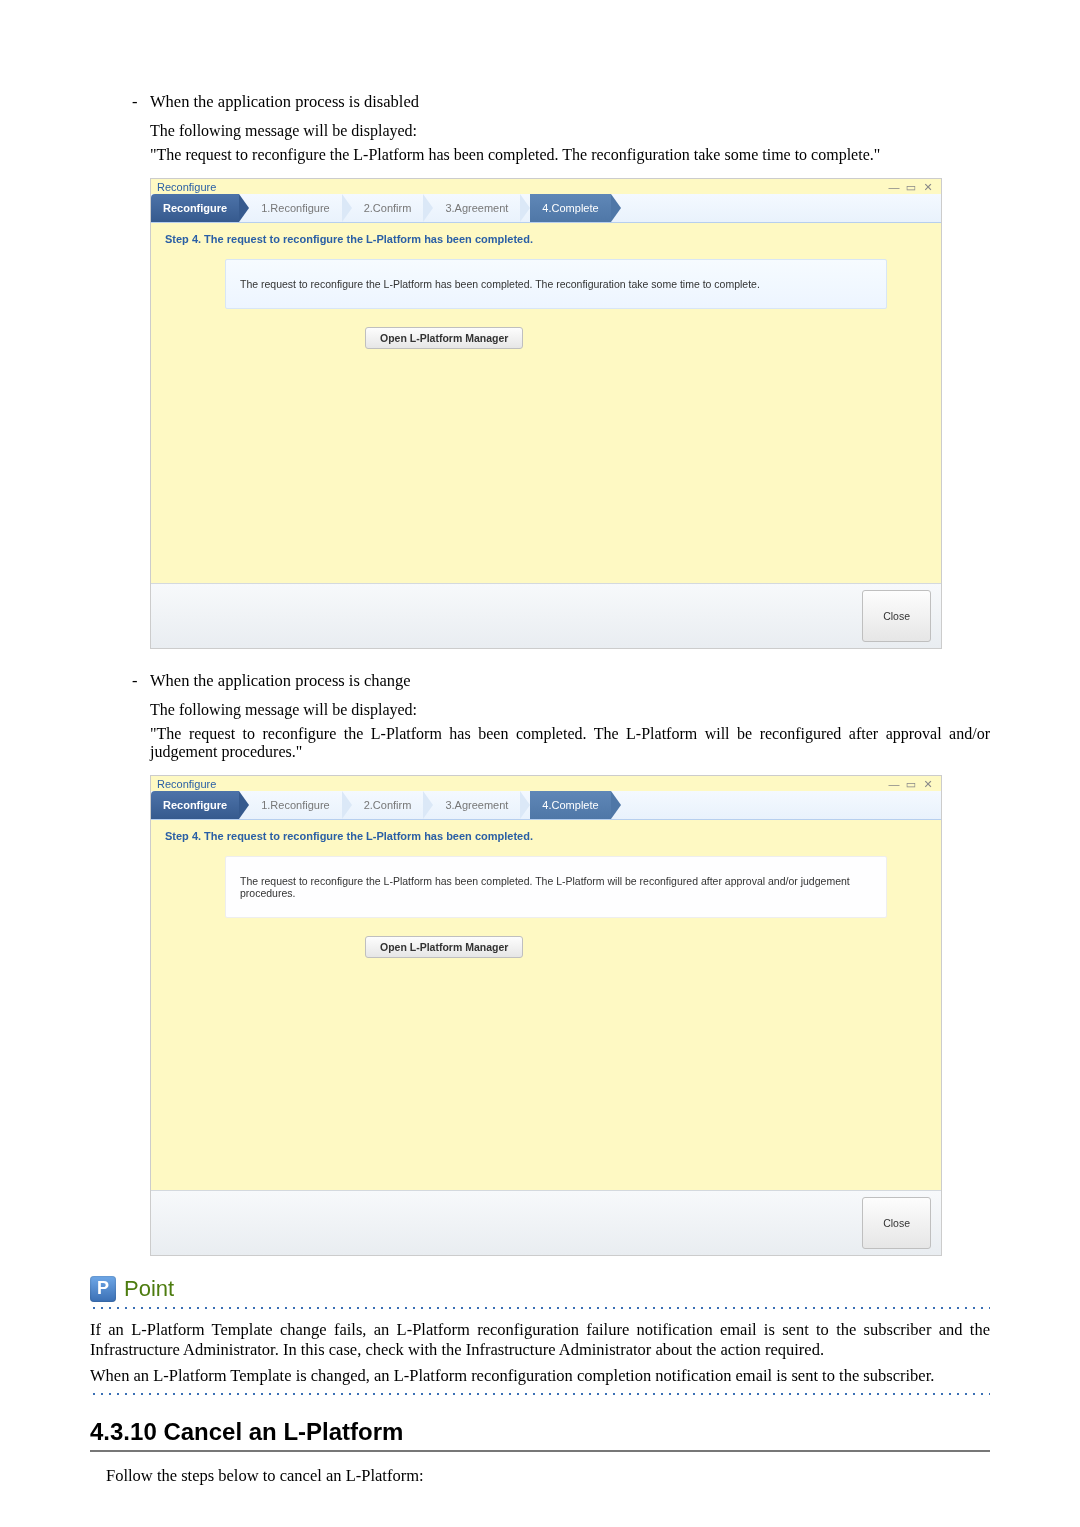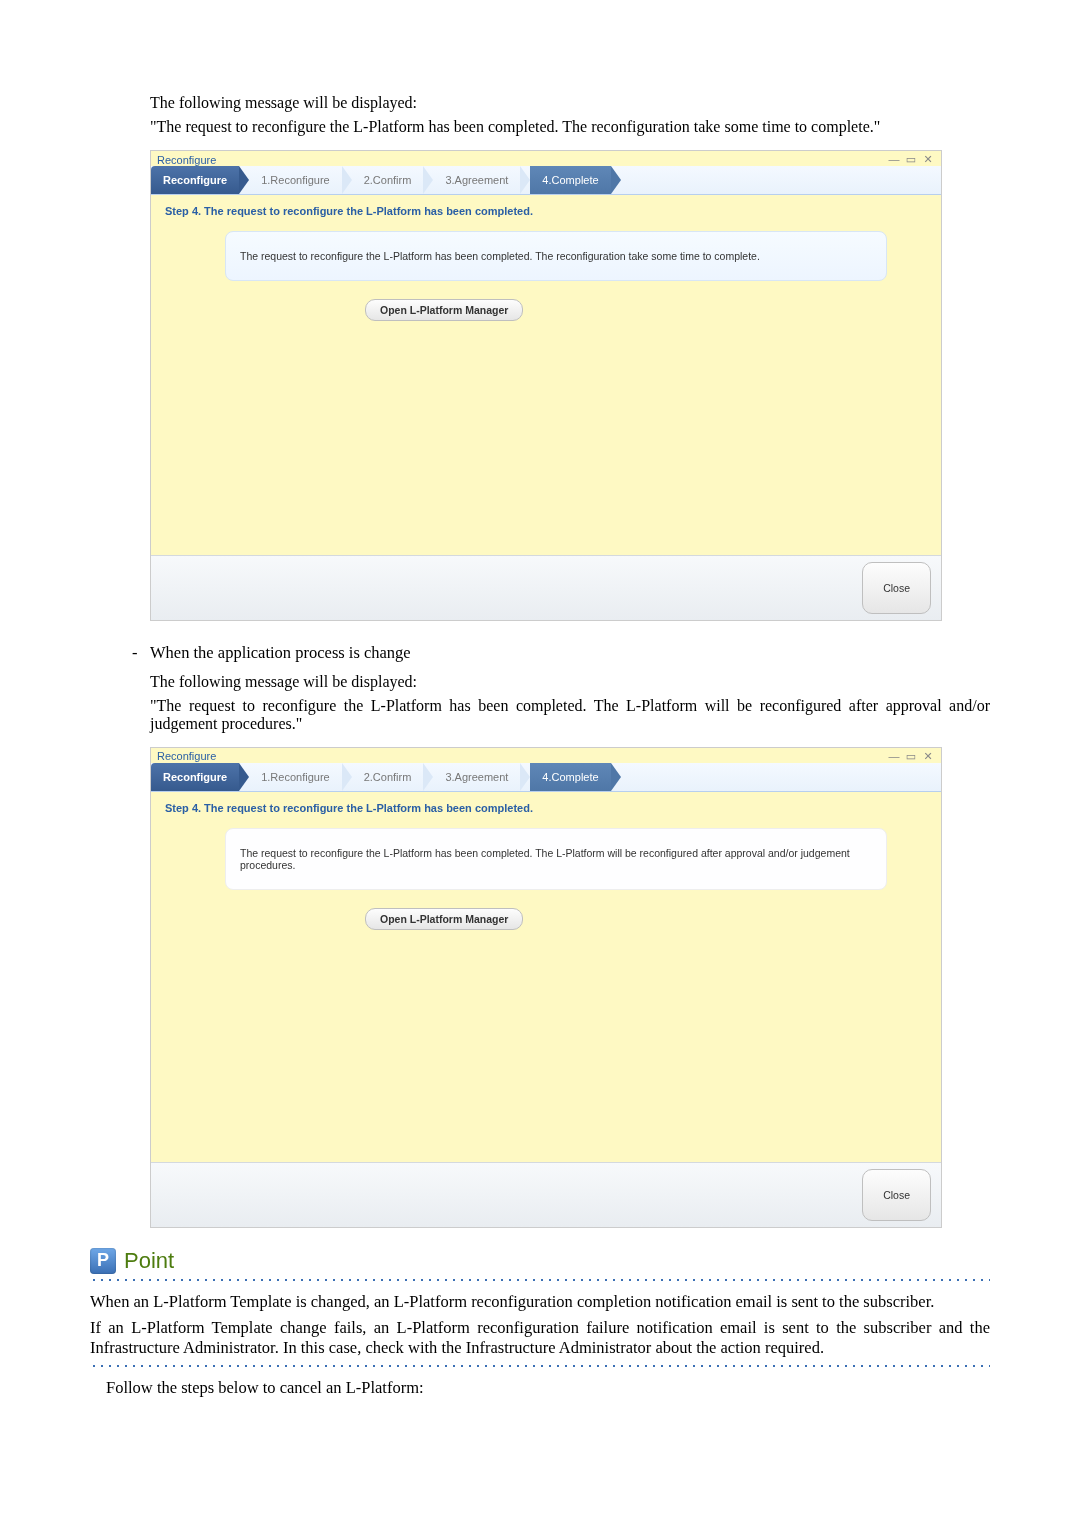--- a/index.html
+++ b/index.html
@@ -100,31 +100,31 @@
   .step-line {
     color: #2a5fa5;
     font-weight: bold;
     font-size: 11px;
     margin: 2px 0 14px 0;
   }
   .msg-box {
     margin: 4px 40px 18px 60px;
     background: linear-gradient(#f6fbff, #edf5ff);
     border: 1px solid #d8e6f5;
-    border-radius: 8px;
+    border-radius: 2px;
     padding: 18px 14px;
     font-size: 10.5px;
     color: #333;
   }
   .shot-btn {
     display: inline-block;
     margin-left: 200px;
     background: linear-gradient(#fdfdfd, #e6e6e6);
     border: 1px solid #bfbfbf;
-    border-radius: 10px;
+    border-radius: 3px;
     padding: 4px 14px;
     font-size: 10.5px;
     color: #333;
     font-weight: bold;
     text-align: right;
   }
   .shot-footer {
     display: flex;
     justify-content: flex-end;
     padding: 6px 10px;
@@ -186,20 +186,23 @@
   .body-line {
     font-size: 16.5px;
     margin: 6px 16px;
   }
 </style>
 </head>
 <body>
 
 <div class="page">
 
+  <ul class="dash">
+    <li><span>When the application process is disabled</span></li>
+  </ul>
   <div class="msg-line">The following message will be displayed:</div>
   <div class="msg-line quoted">"The request to reconfigure the L-Platform has been completed. The reconfiguration take some time to complete."</div>
 
   <div class="shot-wrap">
     <div class="shot-titlebar">
       <span>Reconfigure</span>
       <span class="ctrls">
         <span>—</span>
         <span>▭</span>
         <span>✕</span>
@@ -285,20 +288,24 @@
       <span class="shot-btn">Close</span>
     </div>
   </div>
 
   <div class="point-head">
     <div class="p-icon">P</div>
     <div class="point-label">Point</div>
   </div>
   <div class="dotline"></div>
   <div class="point-body">
+    <p>If an L-Platform Template change fails, an L-Platform reconfiguration failure notification email is sent to the subscriber and the Infrastructure Administrator. In this case, check with the Infrastructure Administrator about the action required.</p>
     <p>When an L-Platform Template is changed, an L-Platform reconfiguration completion notification email is sent to the subscriber.</p>
-    <p>If an L-Platform Template change fails, an L-Platform reconfiguration failure notification email is sent to the subscriber and the Infrastructure Administrator. In this case, check with the Infrastructure Administrator about the action required.</p>
   </div>
   <div class="dotline"></div>
 
+  <div class="sec-head">
+    <div class="sec-title">4.3.10 Cancel an L-Platform</div>
+    <div class="sec-rule"></div>
+  </div>
   <div class="body-line">Follow the steps below to cancel an L-Platform:</div>
 
 </div>
 
 </body></html>

